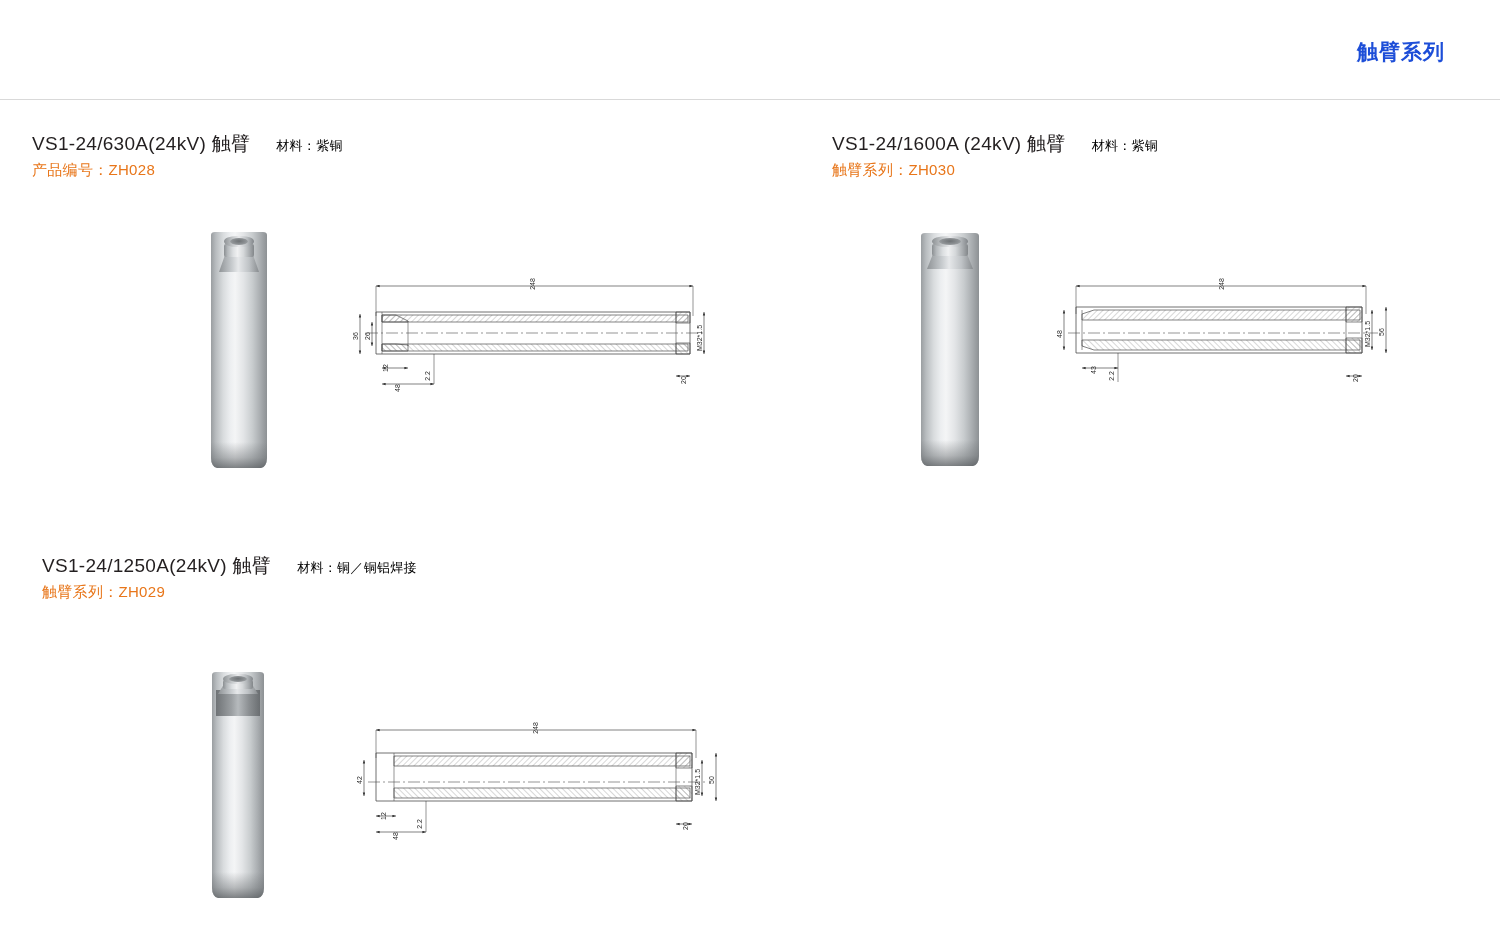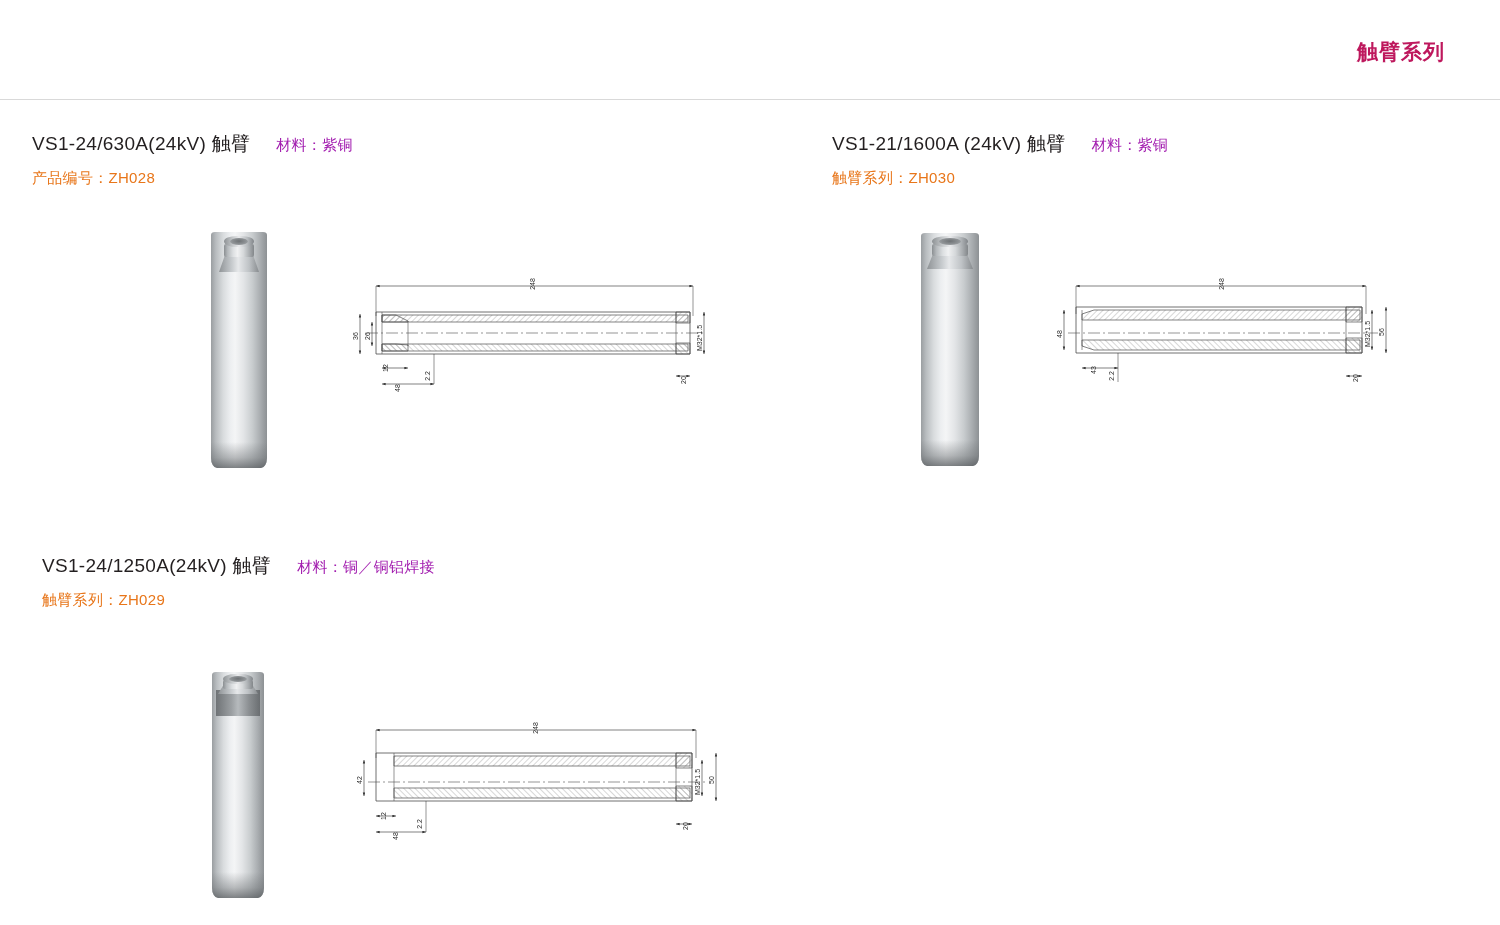--- a/index.html
+++ b/index.html
@@ -29,47 +29,47 @@
     height: 1px;
     background: #d9d9d9;
   }
   .page-header .title {
     position: absolute;
     right: 55px;
     top: 38px;
     font-size: 21px;
     font-weight: bold;
     letter-spacing: 1px;
-    color: #be185d;
+    color: #1d4ed8;
     white-space: nowrap;
   }
 
   
   .product {
     position: absolute;
   }
   .prod-titleline {
     display: flex;
     align-items: baseline;
     white-space: nowrap;
     text-align: center;
   }
   .prod-name {
     font-size: 19px;
     color: #231f20;
     letter-spacing: 0.3px;
   }
   .prod-material {
-    font-size: 15px;
-    color: #a21caf;
+    font-size: 13px;
+    color: #000000;
     margin-left: 26px;
     letter-spacing: 0.3px;
   }
   .prod-code {
-    margin-top: 12px;
+    margin-top: 4px;
     font-size: 15px;
     color: #e8761a;
     letter-spacing: 0.3px;
     white-space: nowrap;
   }
 
   
   .photo {
     position: absolute;
   }
@@ -218,21 +218,21 @@
     <line x1="338" y1="100" x2="352" y2="100" stroke="#2b2b2b" stroke-width="0.6" marker-start="url(#arrAs)" marker-end="url(#arrA)"></line>
     <text class="dim-text" transform="translate(348,104) rotate(-90)" text-anchor="middle">20</text>
 
     <line x1="366" y1="36" x2="366" y2="78" stroke="#2b2b2b" stroke-width="0.6" marker-start="url(#arrAs)" marker-end="url(#arrA)"></line>
     <text class="dim-text" transform="translate(364,62) rotate(-90)" text-anchor="middle">M32*1.5</text>
   </svg>
 </div>
 
 <div class="product" style="left:832px; top:131px;">
   <div class="prod-titleline">
-    <span class="prod-name">VS1-21/1600A (24kV) 触臂</span>
+    <span class="prod-name">VS1-24/1600A (24kV) 触臂</span>
     <span class="prod-material">材料：紫铜</span>
   </div>
   <div class="prod-code">触臂系列：ZH030</div>
 </div>
 
 <div class="photo" style="left:921px; top:233px; width:58px; height:233px;">
   <div class="tube"></div>
   <div class="bottomshade"></div>
   <div class="taper" style="left:6px; top:22px; width:46px; height:14px;
        clip-path: polygon(0 100%, 100% 100%, 88% 0, 12% 0);"></div>

